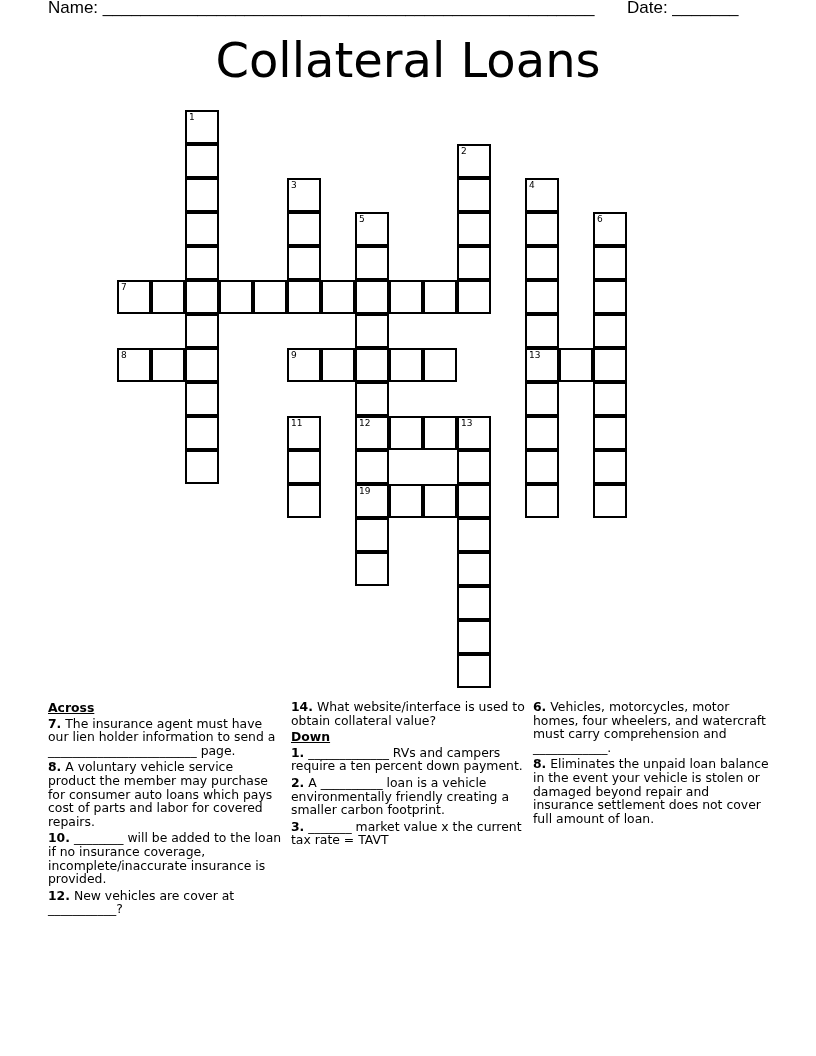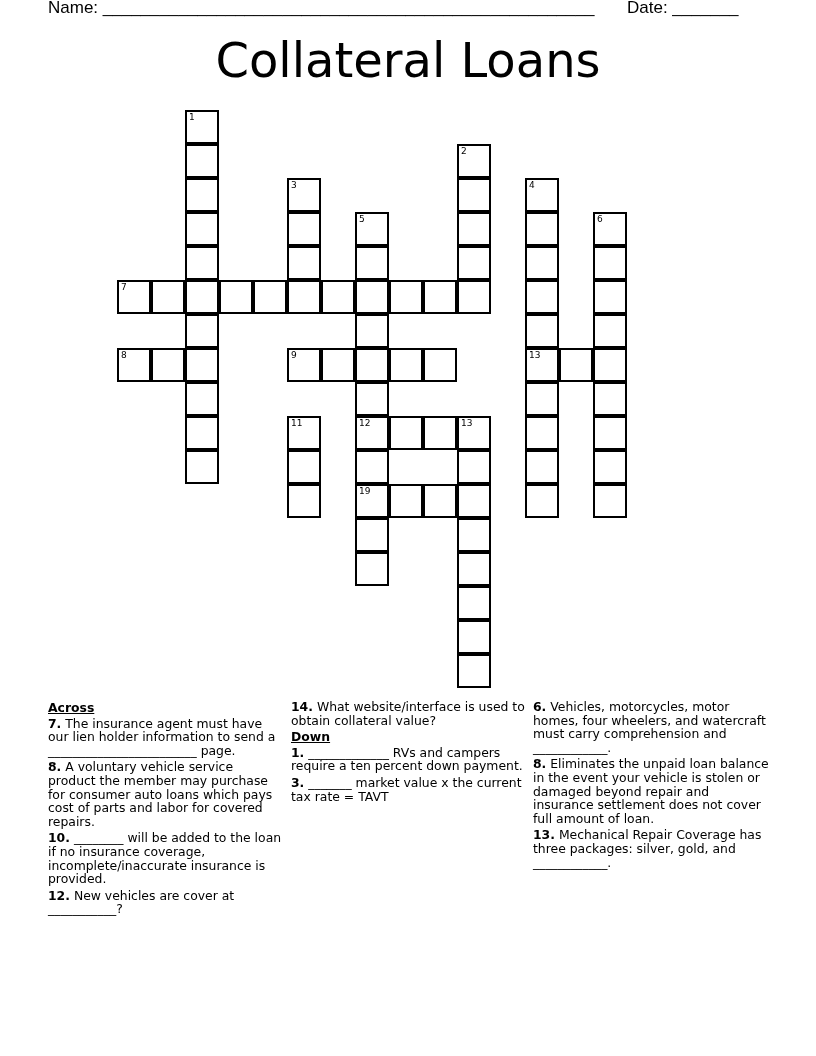--- a/index.html
+++ b/index.html
@@ -143,20 +143,20 @@
   <div class="clue"><b>7.</b><span> The insurance agent must have our lien holder information to send a ________________________ page.</span></div>
   <div class="clue"><b>8.</b><span> A voluntary vehicle service product the member may purchase for consumer auto loans which pays cost of parts and labor for covered repairs.</span></div>
   <div class="clue"><b>10.</b><span> ________ will be added to the loan if no insurance coverage, incomplete/inaccurate insurance is provided.</span></div>
   <div class="clue"><b>12.</b><span> New vehicles are cover at ___________?</span></div>
 </div>
 
 <div class="clues col2">
   <div class="clue"><b>14.</b><span> What website/interface is used to obtain collateral value?</span></div>
   <div class="sec">Down</div>
   <div class="clue"><b>1.</b><span> _____________ RVs and campers require a ten percent down payment.</span></div>
+  <div class="clue"><b>2.</b><span> A __________ loan is a vehicle environmentally friendly creating a smaller carbon footprint.</span></div>
   <div class="clue"><b>3.</b><span> _______ market value x the current tax rate = TAVT</span></div>
 </div>
 
 <div class="clues col3">
   <div class="clue"><b>6.</b><span> Vehicles, motorcycles, motor homes, four wheelers, and watercraft must carry comprehension and ____________.</span></div>
   <div class="clue"><b>8.</b><span> Eliminates the unpaid loan balance in the event your vehicle is stolen or damaged beyond repair and insurance settlement does not cover full amount of loan.</span></div>
-  <div class="clue"><b>13.</b><span> Mechanical Repair Coverage has three packages: silver, gold, and ____________.</span></div>
 </div>
 
 </body></html>

